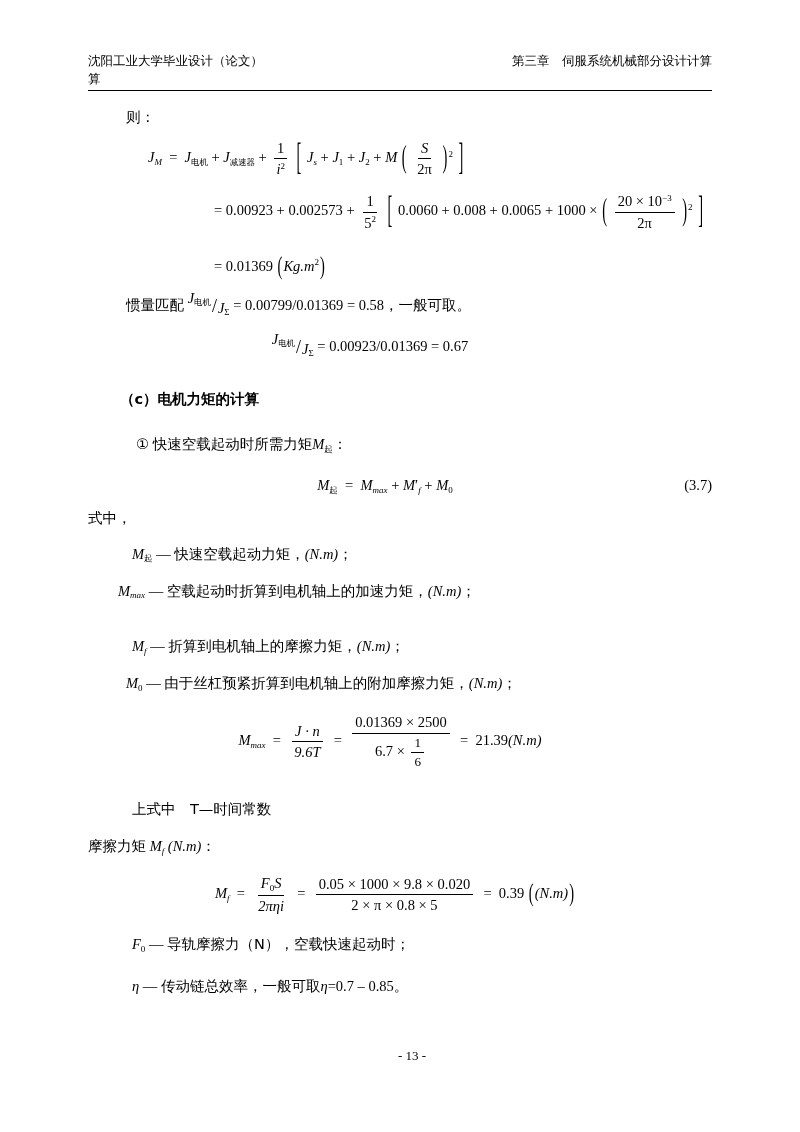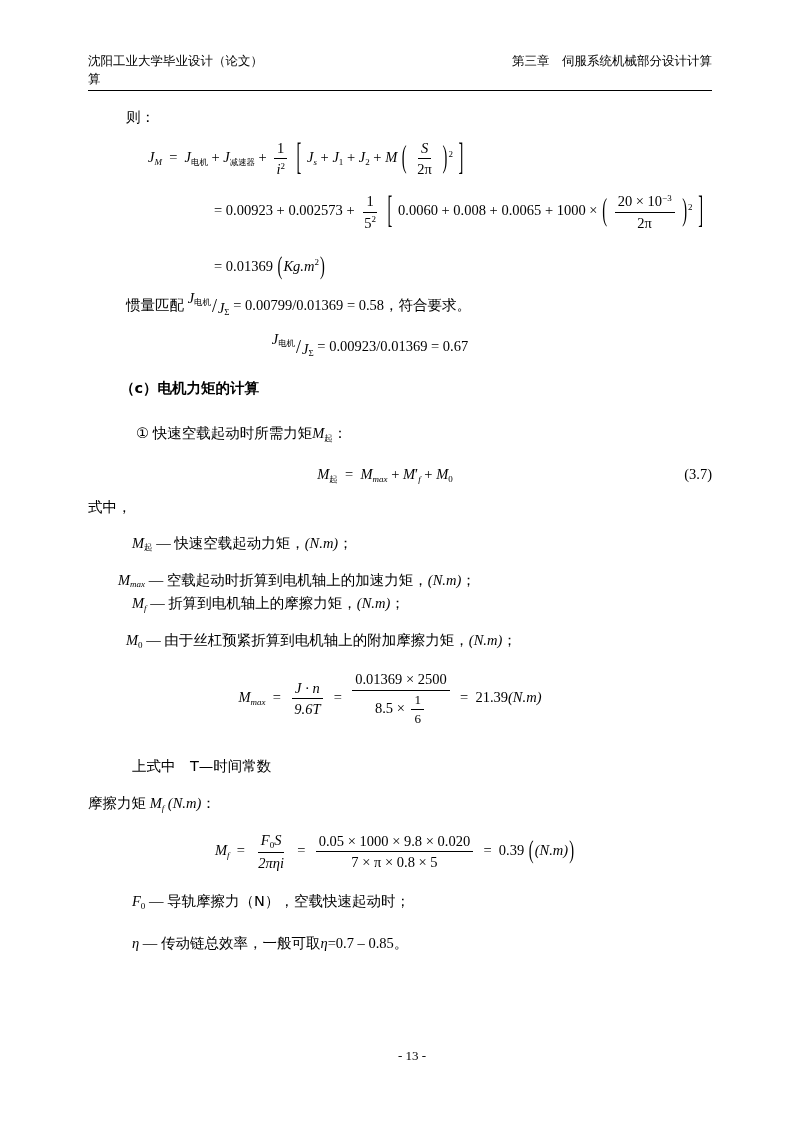--- a/index.html
+++ b/index.html
@@ -240,33 +240,33 @@
       <span class="paren-scale-sm">(</span><span class="mi">Kg.m</span><span class="sup">2</span><span class="paren-scale-sm">)</span>
     </div>
 
     <div class="eqline" style="padding-left:38px; margin-top:14px;">
       <span class="zh">惯量匹配</span>
       <span class="sfrac">
         <span class="n"><span class="mi">J</span><span class="subzh">电机</span></span>
         <span class="slash">/</span>
         <span class="d"><span class="mi">J</span><span class="sub">Σ</span></span>
       </span>
-      <span class="mn">= 0.00799/0.01369 = 0.58</span><span class="zh">，符合要求。</span>
+      <span class="mn">= 0.00799/0.01369 = 0.58</span><span class="zh">，一般可取。</span>
     </div>
 
     <div class="eqline center" style="margin-top:12px; padding-right:60px;">
       <span class="sfrac">
         <span class="n"><span class="mi">J</span><span class="subzh">电机</span></span>
         <span class="slash">/</span>
         <span class="d"><span class="mi">J</span><span class="sub">Σ</span></span>
       </span>
       <span class="mn">= 0.00923/0.01369 = 0.67</span>
     </div>
 
-    <div class="sectionhead" style="padding-left:32px; margin-top:15px;">（c）电机力矩的计算</div>
+    <div class="sectionhead" style="padding-left:32px; margin-top:26px;">（c）电机力矩的计算</div>
 
     <div style="padding-left:48px; margin-top:22px;">
       <span class="zh">①</span>
       <span class="zh">快速空载起动时所需力矩</span><span class="mi">M</span><span class="subzh">起</span><span class="zh">：</span>
     </div>
 
     <div class="mathline eqline" style="margin-top:18px; position:relative;">
       <span class="tagright mn">(3.7)</span>
       <div class="center" style="padding-right:30px;">
         <span class="mi">M</span><span class="subzh">起</span>
@@ -286,21 +286,21 @@
       <span class="mn">—</span>
       <span class="zh">快速空载起动力矩，</span><span class="mi" style="font-style:italic">(N.m)</span><span class="zh">；</span>
     </div>
 
     <div style="padding-left:30px; margin-top:14px;">
       <span class="mi">M</span><span class="sub it">max</span>
       <span class="mn">—</span>
       <span class="zh">空载起动时折算到电机轴上的加速力矩，</span><span class="mi" style="font-style:italic">(N.m)</span><span class="zh">；</span>
     </div>
 
-    <div style="padding-left:44px; margin-top:0;">
+    <div style="padding-left:44px; margin-top:32px;">
       <span class="mi">M</span><span class="sub it">f</span>
       <span class="mn">—</span>
       <span class="zh">折算到电机轴上的摩擦力矩，</span><span class="mi" style="font-style:italic">(N.m)</span><span class="zh">；</span>
     </div>
 
     <div style="padding-left:38px; margin-top:14px;">
       <span class="mi">M</span><span class="sub">0</span>
       <span class="mn">—</span>
       <span class="zh">由于丝杠预紧折算到电机轴上的附加摩擦力矩，</span><span class="mi" style="font-style:italic">(N.m)</span><span class="zh">；</span>
     </div>
@@ -309,21 +309,21 @@
       <span class="mi">M</span><span class="sub it">max</span>
       <span class="mn">&nbsp;</span><span class="mn">=</span><span class="mn">&nbsp;</span>
       <span class="frac">
         <span class="num mi">J · n</span>
         <span class="den mi">9.6T</span>
       </span>
       <span class="mn">&nbsp;</span><span class="mn">=</span><span class="mn">&nbsp;</span>
       <span class="frac">
         <span class="num mn">0.01369 × 2500</span>
         <span class="den mn">
-          <span>8.5 ×</span>
+          <span>6.7 ×</span>
           <span class="frac" style="font-size:0.9em;">
             <span class="num">1</span>
             <span class="den">6</span>
           </span>
         </span>
       </span>
       <span class="mn">&nbsp;</span><span class="mn">=</span><span class="mn">&nbsp;</span>
       <span class="mn">21.39</span><span class="mi">(N.m)</span>
     </div>
 
@@ -338,21 +338,21 @@
     <div class="mathline eqline center" style="margin-top:16px; padding-right:10px;">
       <span class="mi">M</span><span class="sub it">f</span>
       <span class="mn">&nbsp;</span><span class="mn">=</span><span class="mn">&nbsp;</span>
       <span class="frac">
         <span class="num"><span class="mi">F</span><span class="sub">0</span><span class="mi">S</span></span>
         <span class="den mi">2πηi</span>
       </span>
       <span class="mn">&nbsp;</span><span class="mn">=</span><span class="mn">&nbsp;</span>
       <span class="frac">
         <span class="num mn">0.05 × 1000 × 9.8 × 0.020</span>
-        <span class="den mn">7 × π × 0.8 × 5</span>
+        <span class="den mn">2 × π × 0.8 × 5</span>
       </span>
       <span class="mn">&nbsp;</span><span class="mn">=</span><span class="mn">&nbsp;</span>
       <span class="mn">0.39</span>
       <span class="paren-scale-sm">(</span><span class="mi">(N.m)</span><span class="paren-scale-sm">)</span>
     </div>
 
     <div style="padding-left:44px; margin-top:18px;">
       <span class="mi">F</span><span class="sub">0</span>
       <span class="mn">—</span>
       <span class="zh">导轨摩擦力（N），空载快速起动时；</span>

